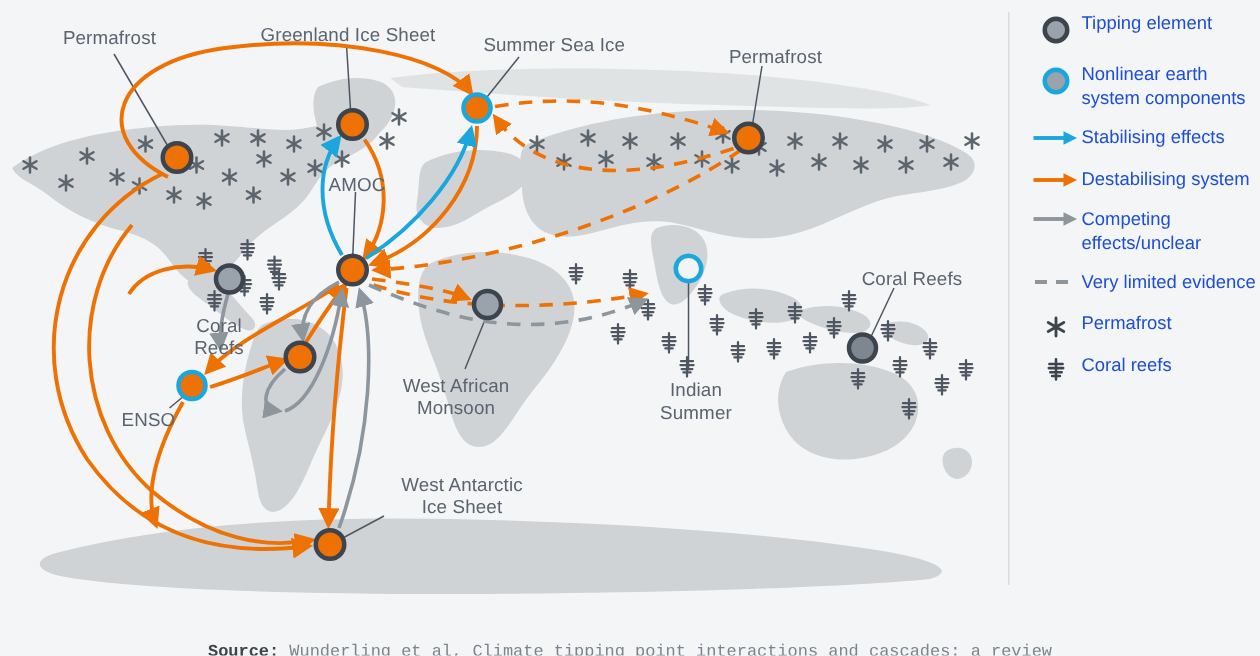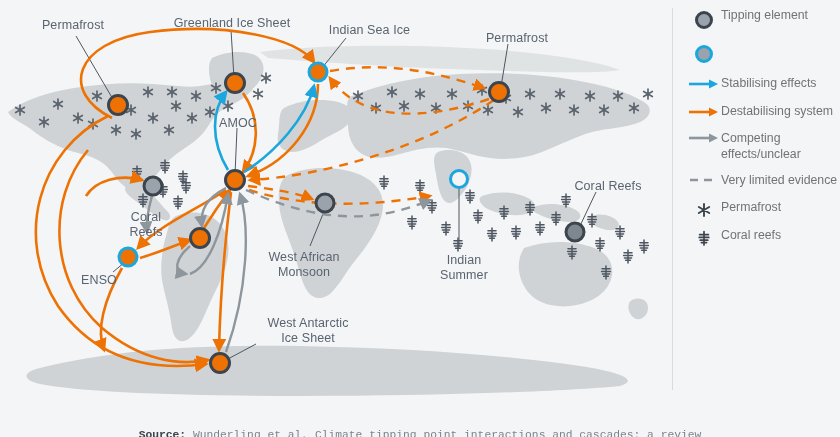--- a/index.html
+++ b/index.html
@@ -30,21 +30,21 @@
 
   
   #legend{
     position:absolute;left:672px;top:8px;width:168px;height:382px;
     border-left:1px solid #d9dcdf;
     padding-left:14px;
     box-sizing:border-box;
   }
   .legrow{display:flex;align-items:flex-start;margin-bottom:11px;}
   .legmark{width:34px;min-width:34px;display:flex;justify-content:center;align-items:center;padding-top:1px;}
-  .legtext{font-size:12.3px;line-height:15.5px;color:#737373;}
+  .legtext{font-size:12.3px;line-height:15.5px;color:#1d4ed8;}
   .legrow.tight{margin-bottom:9px;}
   .legrow.arrowrow{align-items:center;margin-bottom:12px;}
 
   
   #source{
     position:absolute;left:0;top:429px;width:840px;
     text-align:center;font-size:11.3px;color:#7b848e;font-family:Liberation Mono, monospace;
   }
   #source b{color:#3c444d;font-weight:bold;}
 </style>
@@ -324,21 +324,21 @@
           <circle cx="575" cy="232" r="9" fill="#7e878f" stroke="#3c444d" stroke-width="3"></circle>
         </g>
         <g>
           <circle cx="220" cy="363" r="9.5" fill="#ee7203" stroke="#3c444d" stroke-width="3"></circle>
         </g>
       </g>
     </svg>
 
     <div class="maplabel" style="left:28px;top:18px;width:90px;">Permafrost</div>
     <div class="maplabel" style="left:167px;top:16px;width:130px;">Greenland Ice Sheet</div>
-    <div class="maplabel" style="left:322px;top:23px;width:95px;">Indian Sea Ice</div>
+    <div class="maplabel" style="left:322px;top:23px;width:95px;">Summer Sea Ice</div>
     <div class="maplabel" style="left:472px;top:31px;width:90px;">Permafrost</div>
     <div class="maplabel" style="left:212px;top:116px;width:52px;">AMOC</div>
     <div class="maplabel" style="left:117px;top:210px;width:58px;">Coral
 Reefs</div>
     <div class="maplabel" style="left:74px;top:273px;width:50px;">ENSO</div>
     <div class="maplabel" style="left:256px;top:250px;width:96px;">West African
 Monsoon</div>
     <div class="maplabel" style="left:256px;top:316px;width:104px;">West Antarctic
 Ice Sheet</div>
     <div class="maplabel" style="left:432px;top:253px;width:64px;">Indian
@@ -356,20 +356,21 @@
       </div>
       <div class="legtext">Tipping element</div>
     </div>
 
     <div class="legrow">
       <div class="legmark">
         <svg width="22" height="22" viewBox="0 0 22 22">
             <circle cx="11" cy="11" r="7.5" fill="#9aa3ab" stroke="#1ba6dd" stroke-width="3"></circle>
           </svg>
       </div>
+      <div class="legtext">Nonlinear earth system components</div>
     </div>
 
 
 
     <div class="legrow arrowrow">
       <div class="legmark">
         <svg width="32" height="12" viewBox="0 0 32 12">
           <path d="M1,6 L22,6" stroke="#1ba6dd" stroke-width="2.6"></path>
           <path d="M21,1.5 L30,6 L21,10.5 Z" fill="#1ba6dd"></path>
         </svg>

